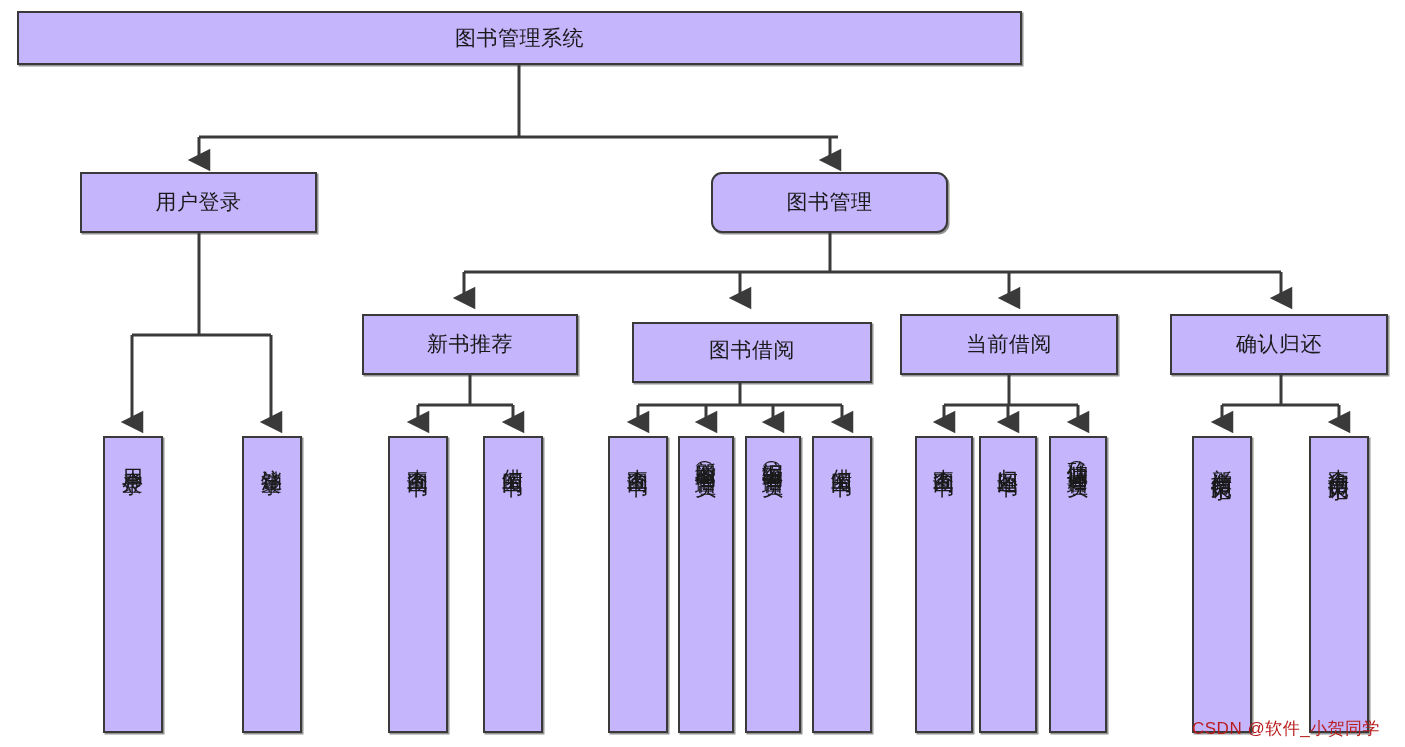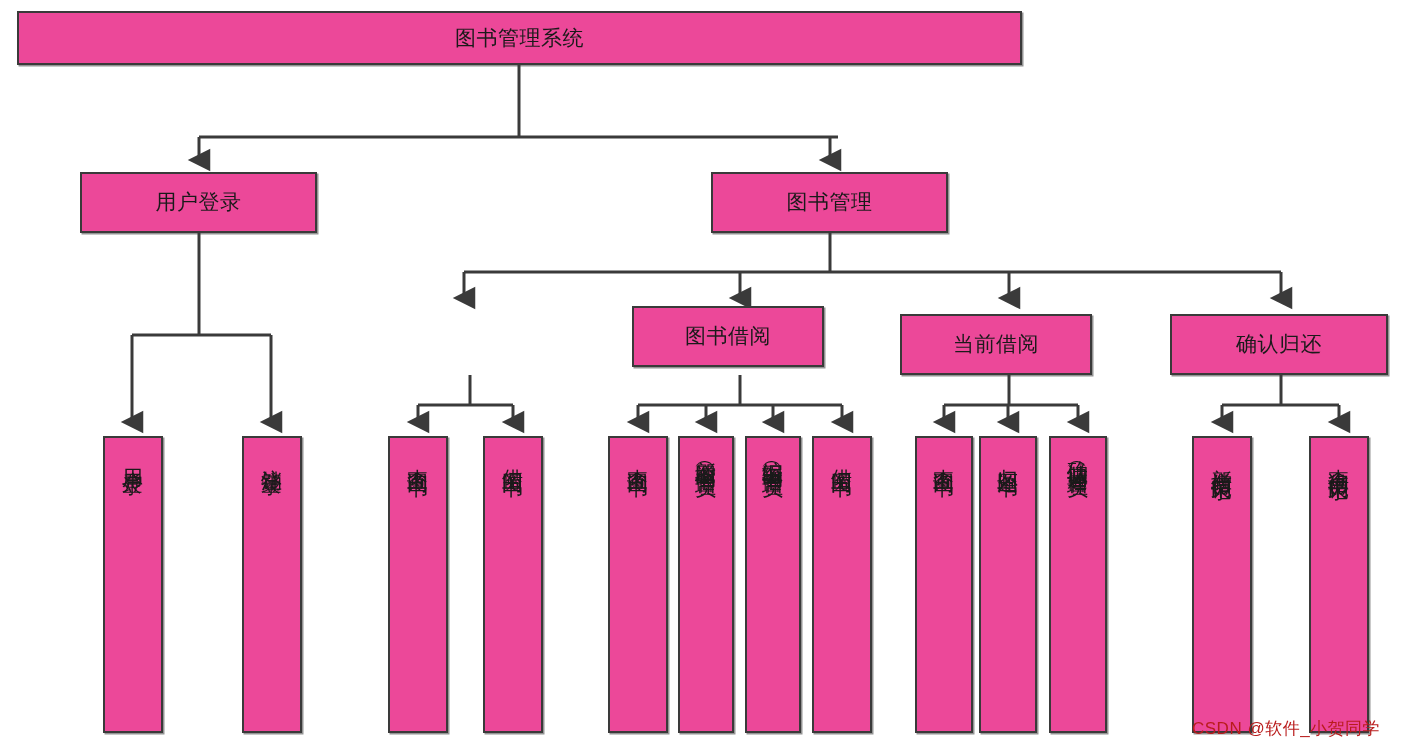--- a/index.html
+++ b/index.html
@@ -13,21 +13,21 @@
   #canvas {
     position: relative;
     width: 1405px;
     height: 747px;
     background: #ffffff;
     overflow: hidden;
   }
   .node {
     position: absolute;
     box-sizing: border-box;
-    background: #ec4899;
+    background: #c4b5fd;
     border: 2px solid #3a3a3a;
     box-shadow: 1.5px 1.5px 0 rgba(60,60,60,0.55);
     display: flex;
     align-items: center;
     justify-content: center;
     color: #1a1a1a;
   }
   .node .label {
     display: block;
     text-align: center;
@@ -121,28 +121,31 @@
     </g>
   </svg>
 
   <div class="node horizontal" style="left:17px; top:11px; width:1005px; height:54px;">
     <span class="label">图书管理系统</span>
   </div>
 
   <div class="node horizontal" style="left:80px; top:172px; width:237px; height:61px;">
     <span class="label">用户登录</span>
   </div>
-  <div class="node horizontal" style="left:711px; top:172px; width:237px; height:61px;">
+  <div class="node horizontal" style="left:711px; top:172px; width:237px; height:61px;border-radius:11px;">
     <span class="label">图书管理</span>
   </div>
 
-  <div class="node horizontal" style="left:632px; top:306px; width:192px; height:61px;">
+  <div class="node horizontal" style="left:362px; top:314px; width:216px; height:61px;">
+    <span class="label">新书推荐</span>
+  </div>
+  <div class="node horizontal" style="left:632px; top:322px; width:240px; height:61px;font-family:Liberation Mono, monospace;">
     <span class="label">图书借阅</span>
   </div>
-  <div class="node horizontal" style="left:900px; top:314px; width:192px; height:61px;">
+  <div class="node horizontal" style="left:900px; top:314px; width:218px; height:61px;">
     <span class="label">当前借阅</span>
   </div>
   <div class="node horizontal" style="left:1170px; top:314px; width:218px; height:61px;">
     <span class="label">确认归还</span>
   </div>
 
   <div class="node vertical" style="left:103px; top:436px; width:60px; height:297px;">
     <span class="label">用户登录</span>
   </div>
   <div class="node vertical" style="left:242px; top:436px; width:60px; height:297px;">

